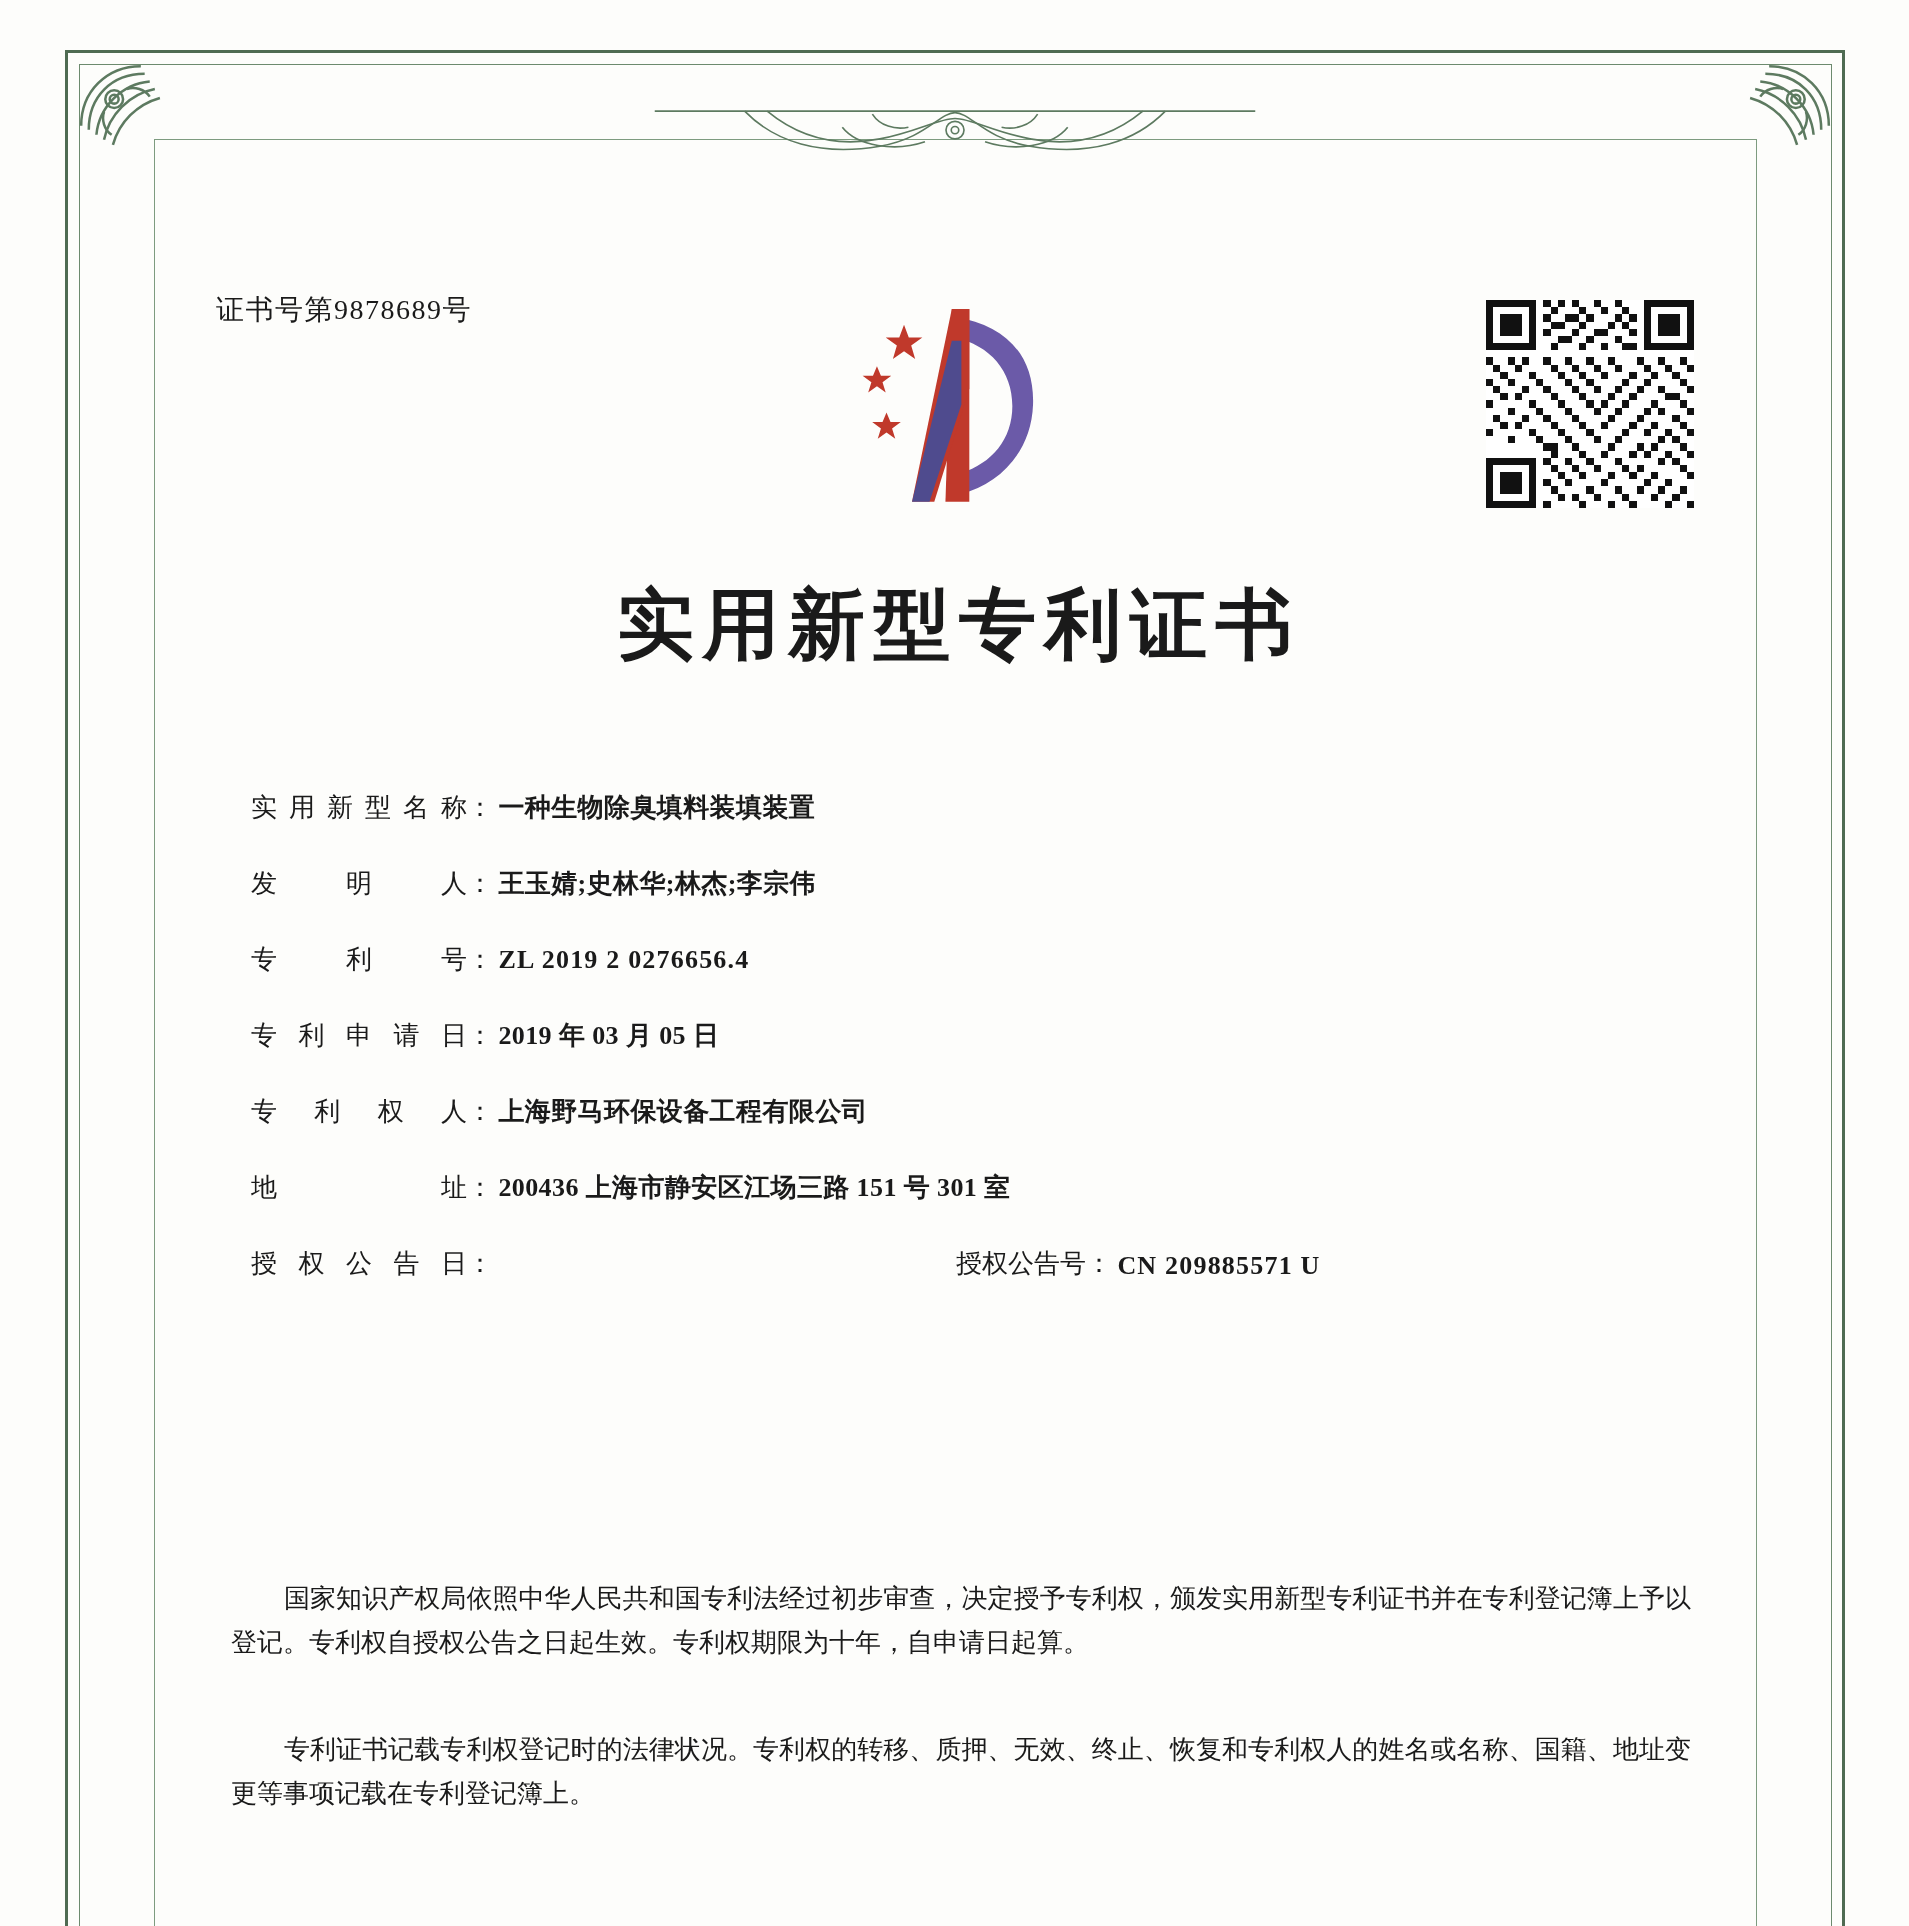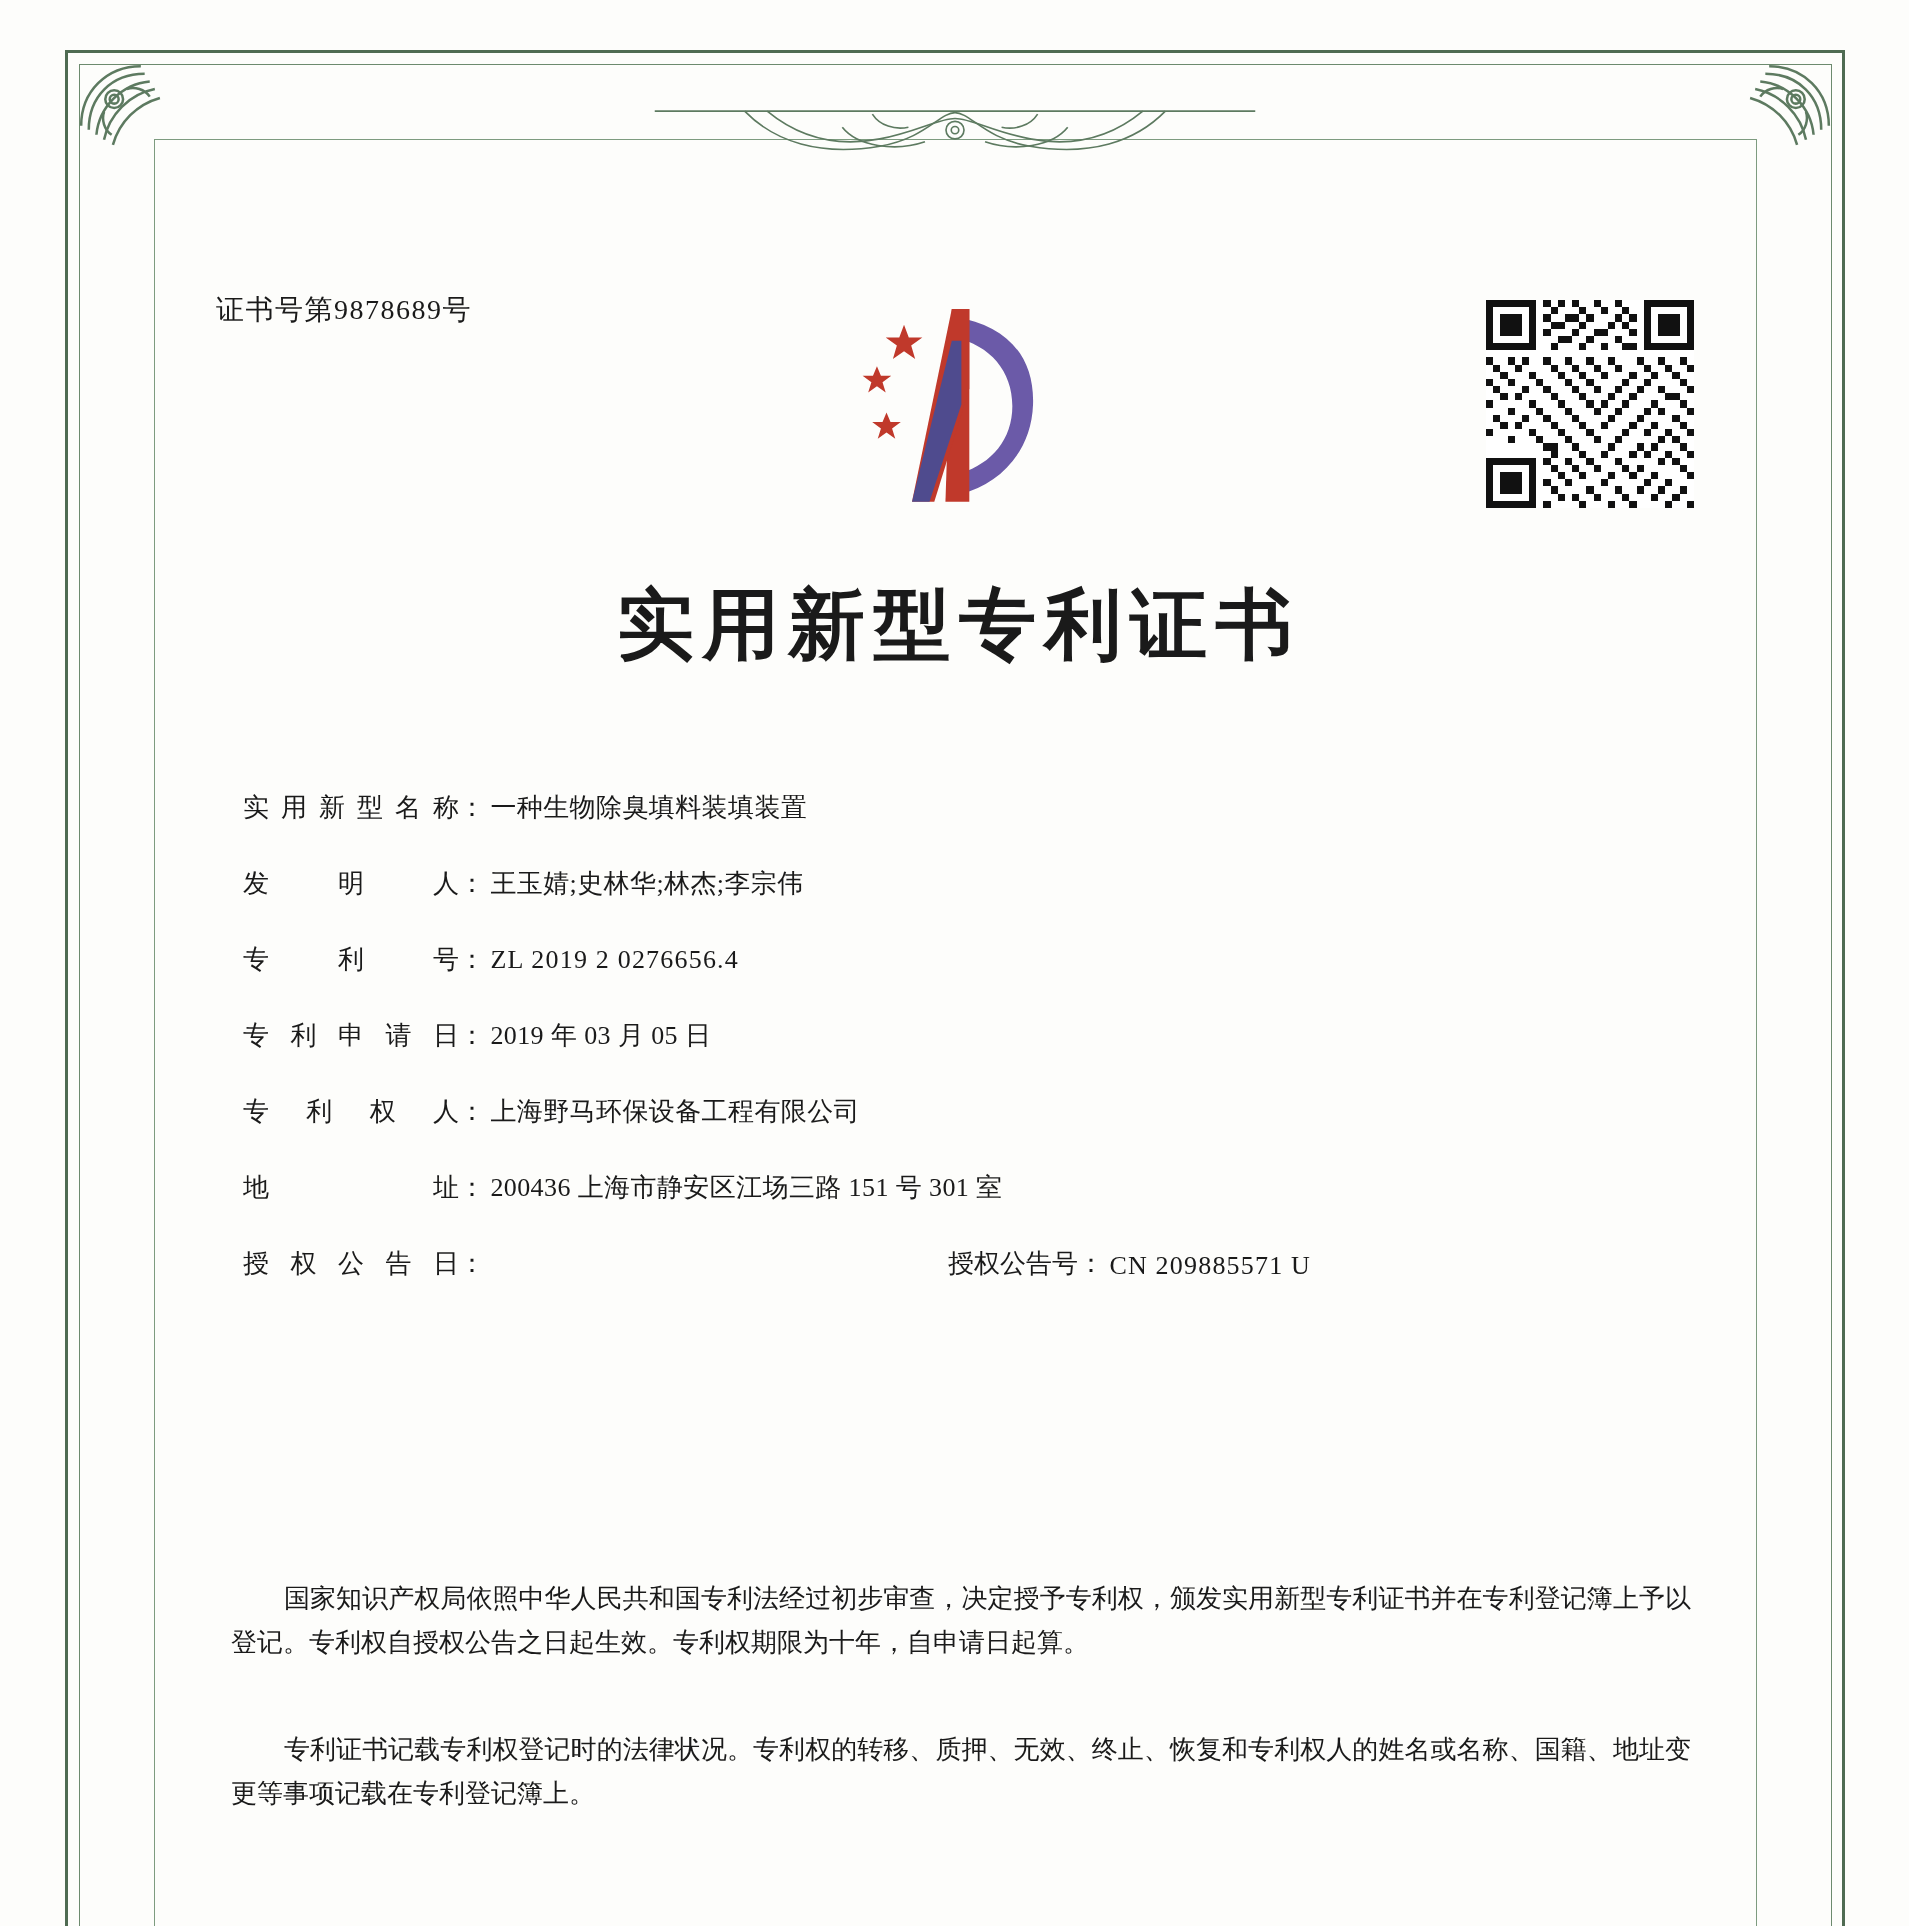--- a/index.html
+++ b/index.html
@@ -107,21 +107,21 @@
     text-align: center;
     font-size: 77px;
     font-weight: bold;
     letter-spacing: 8.5px;
     font-family: Liberation Sans, sans-serif;
   }
 
   
   .fields {
     position: absolute;
-    left: 243px;
+    left: 251px;
     top: 790px;
     width: 1448px;
   }
   .field-row {
     display: flex;
     align-items: baseline;
     margin-bottom: 41px;
     font-size: 26px;
     white-space: nowrap;
   }
@@ -137,20 +137,21 @@
     width: 216px;
     padding-right: 0;
   }
   .field-colon {
     flex: 0 0 auto;
     padding-right: 5.4px;
   }
   .field-value {
     flex: 1 1 auto;
     letter-spacing: 0.4px;
+    font-weight: bold;
   }
   .field-value.mono {
     font-family: "Liberation Serif", "DejaVu Serif", serif;
     letter-spacing: 1.2px;
   }
 
   .dual-row {
     display: flex;
     align-items: baseline;
     font-size: 26px;

